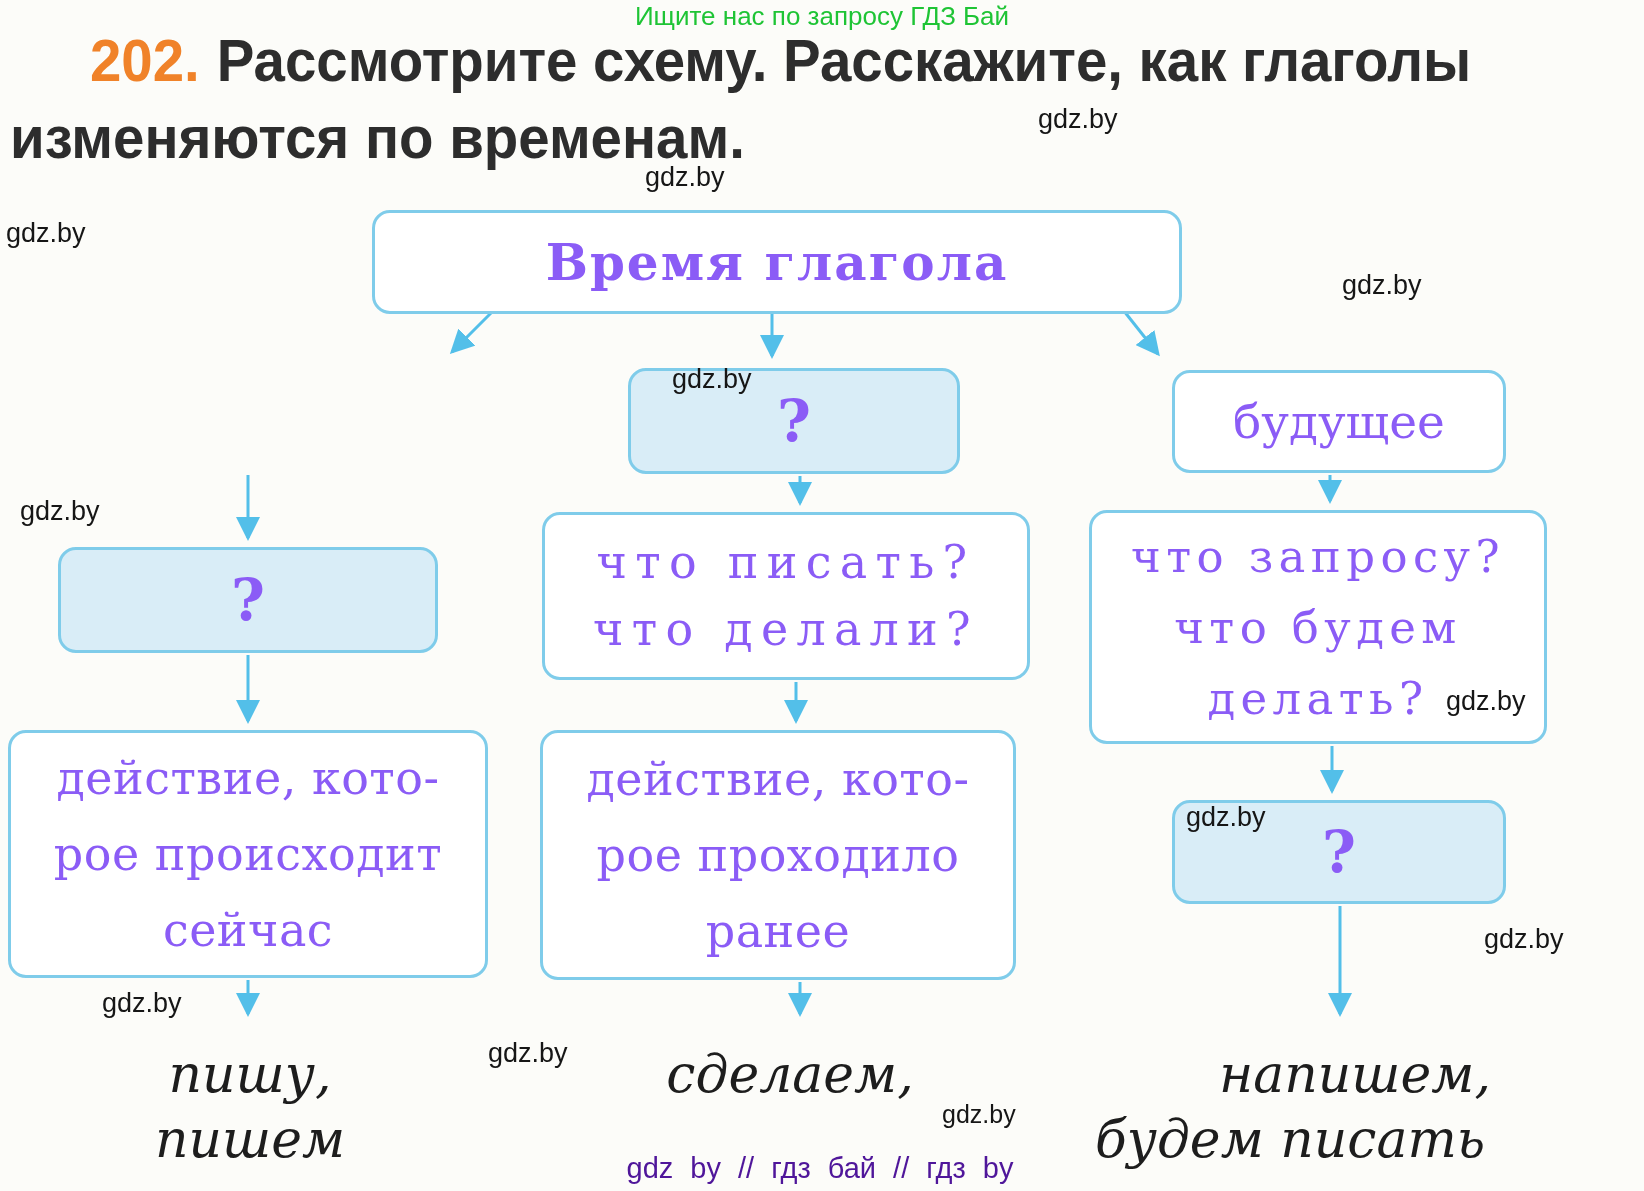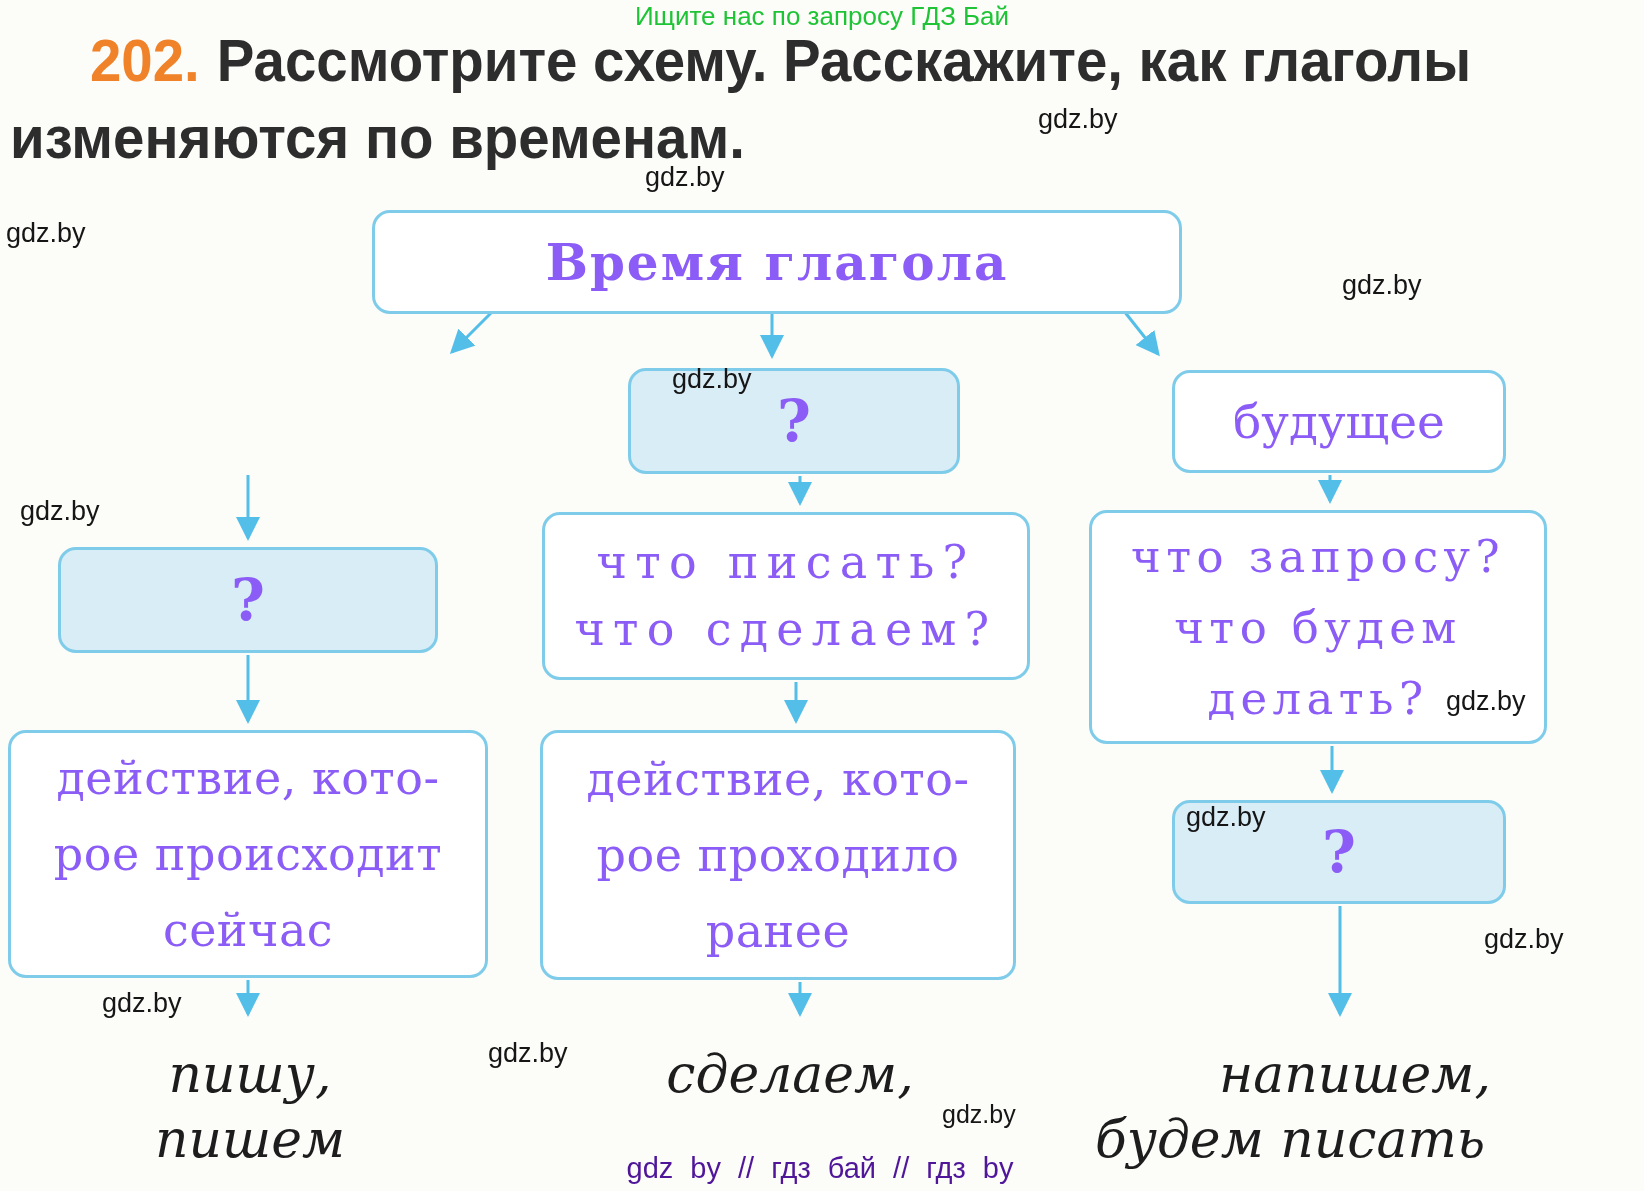--- a/index.html
+++ b/index.html
@@ -85,21 +85,21 @@
   </div>
   <div class="box" style="left:1172px; top:370px; width:334px; height:103px;">
     <div class="tense-label">будущее</div>
   </div>
 
   <div class="box blue" style="left:58px; top:547px; width:380px; height:106px;">
     <div class="qmark">?</div>
   </div>
   <div class="box" style="left:542px; top:512px; width:488px; height:168px;">
     <div class="qlines">что писать?</div>
-    <div class="qlines">что сделаем?</div>
+    <div class="qlines">что делали?</div>
   </div>
   <div class="box" style="left:1089px; top:510px; width:458px; height:234px;">
     <div class="qlines3">что запросу?</div>
     <div class="qlines3">что будем</div>
     <div class="qlines3">делать?</div>
   </div>
 
   <div class="box" style="left:8px; top:730px; width:480px; height:248px;">
     <div class="desc-lines">действие, кото-</div>
     <div class="desc-lines">рое происходит</div>

